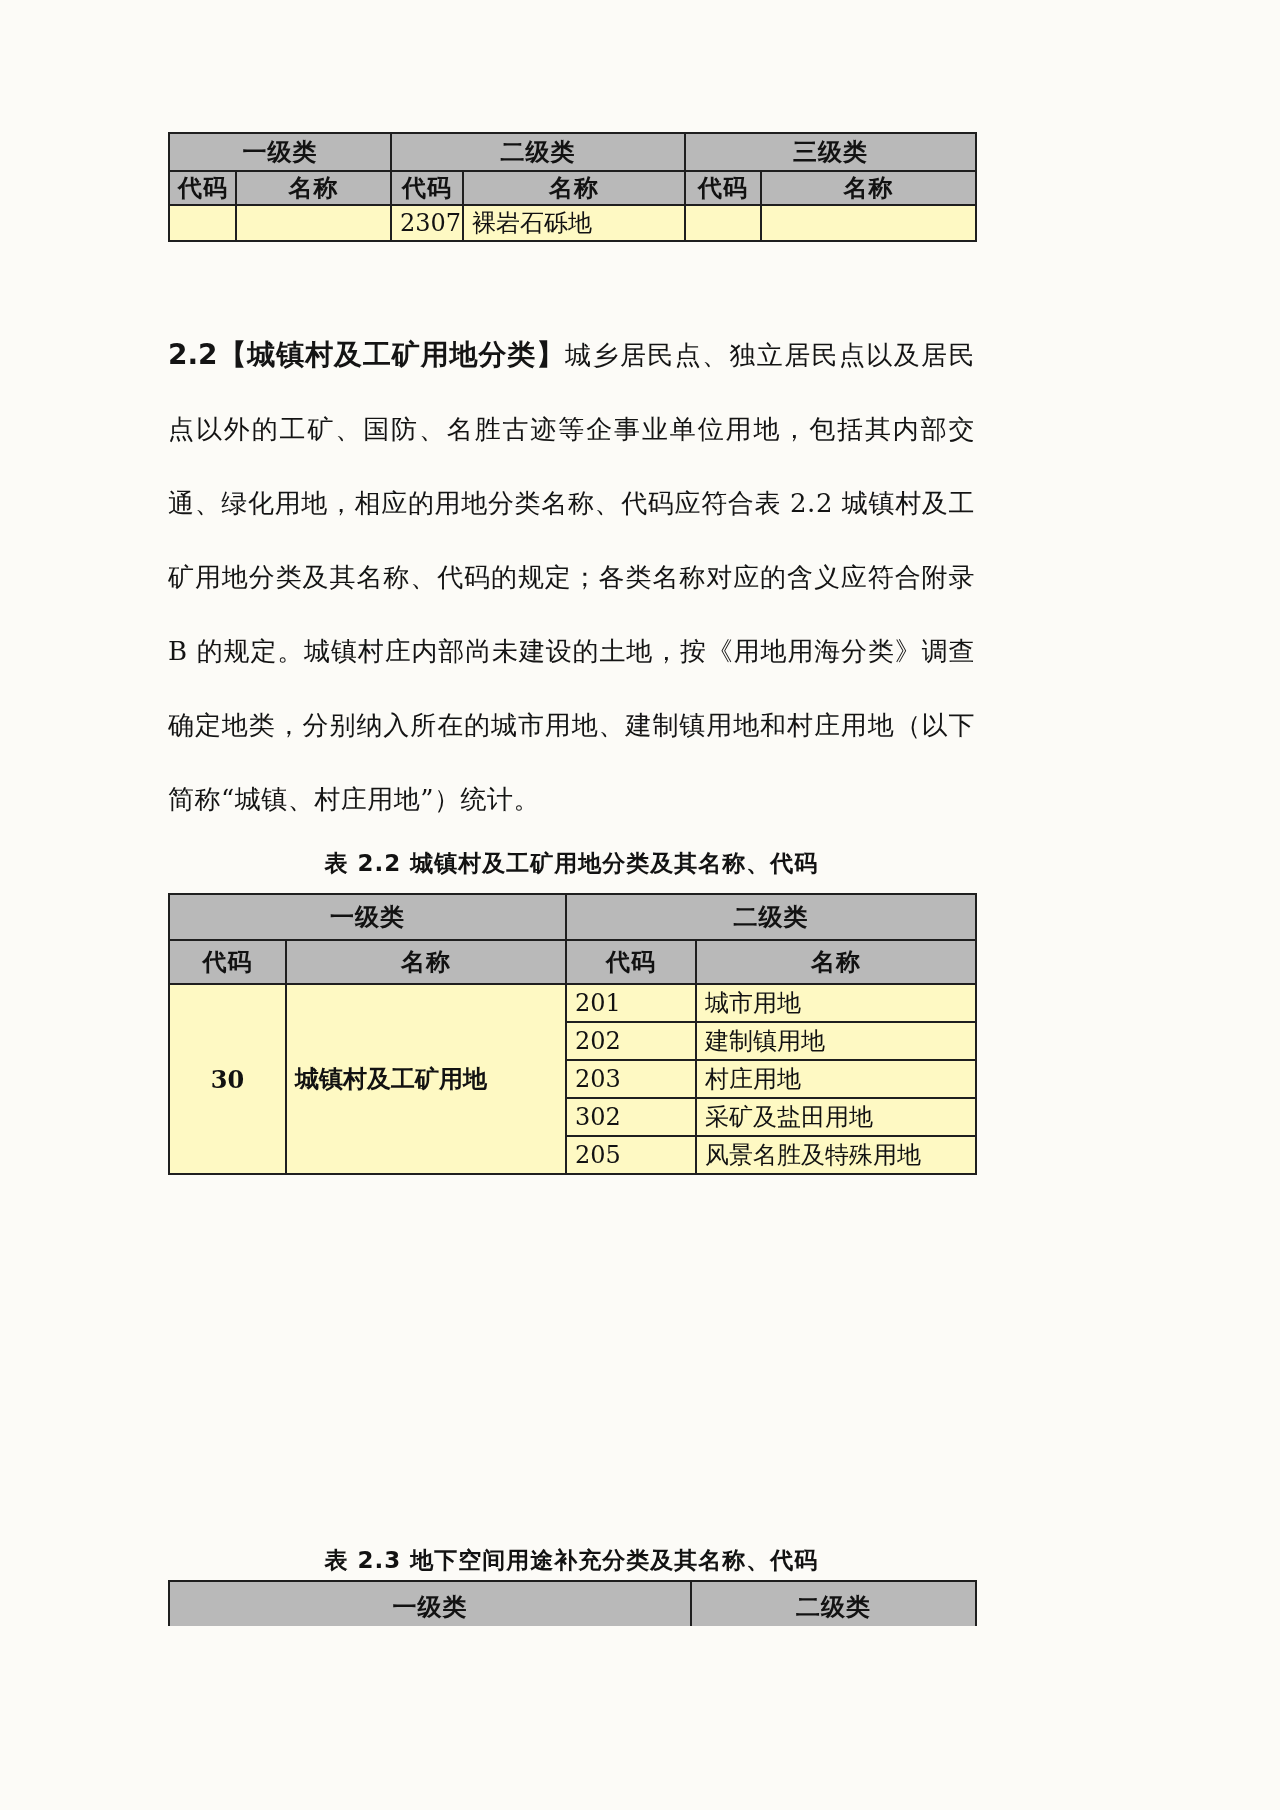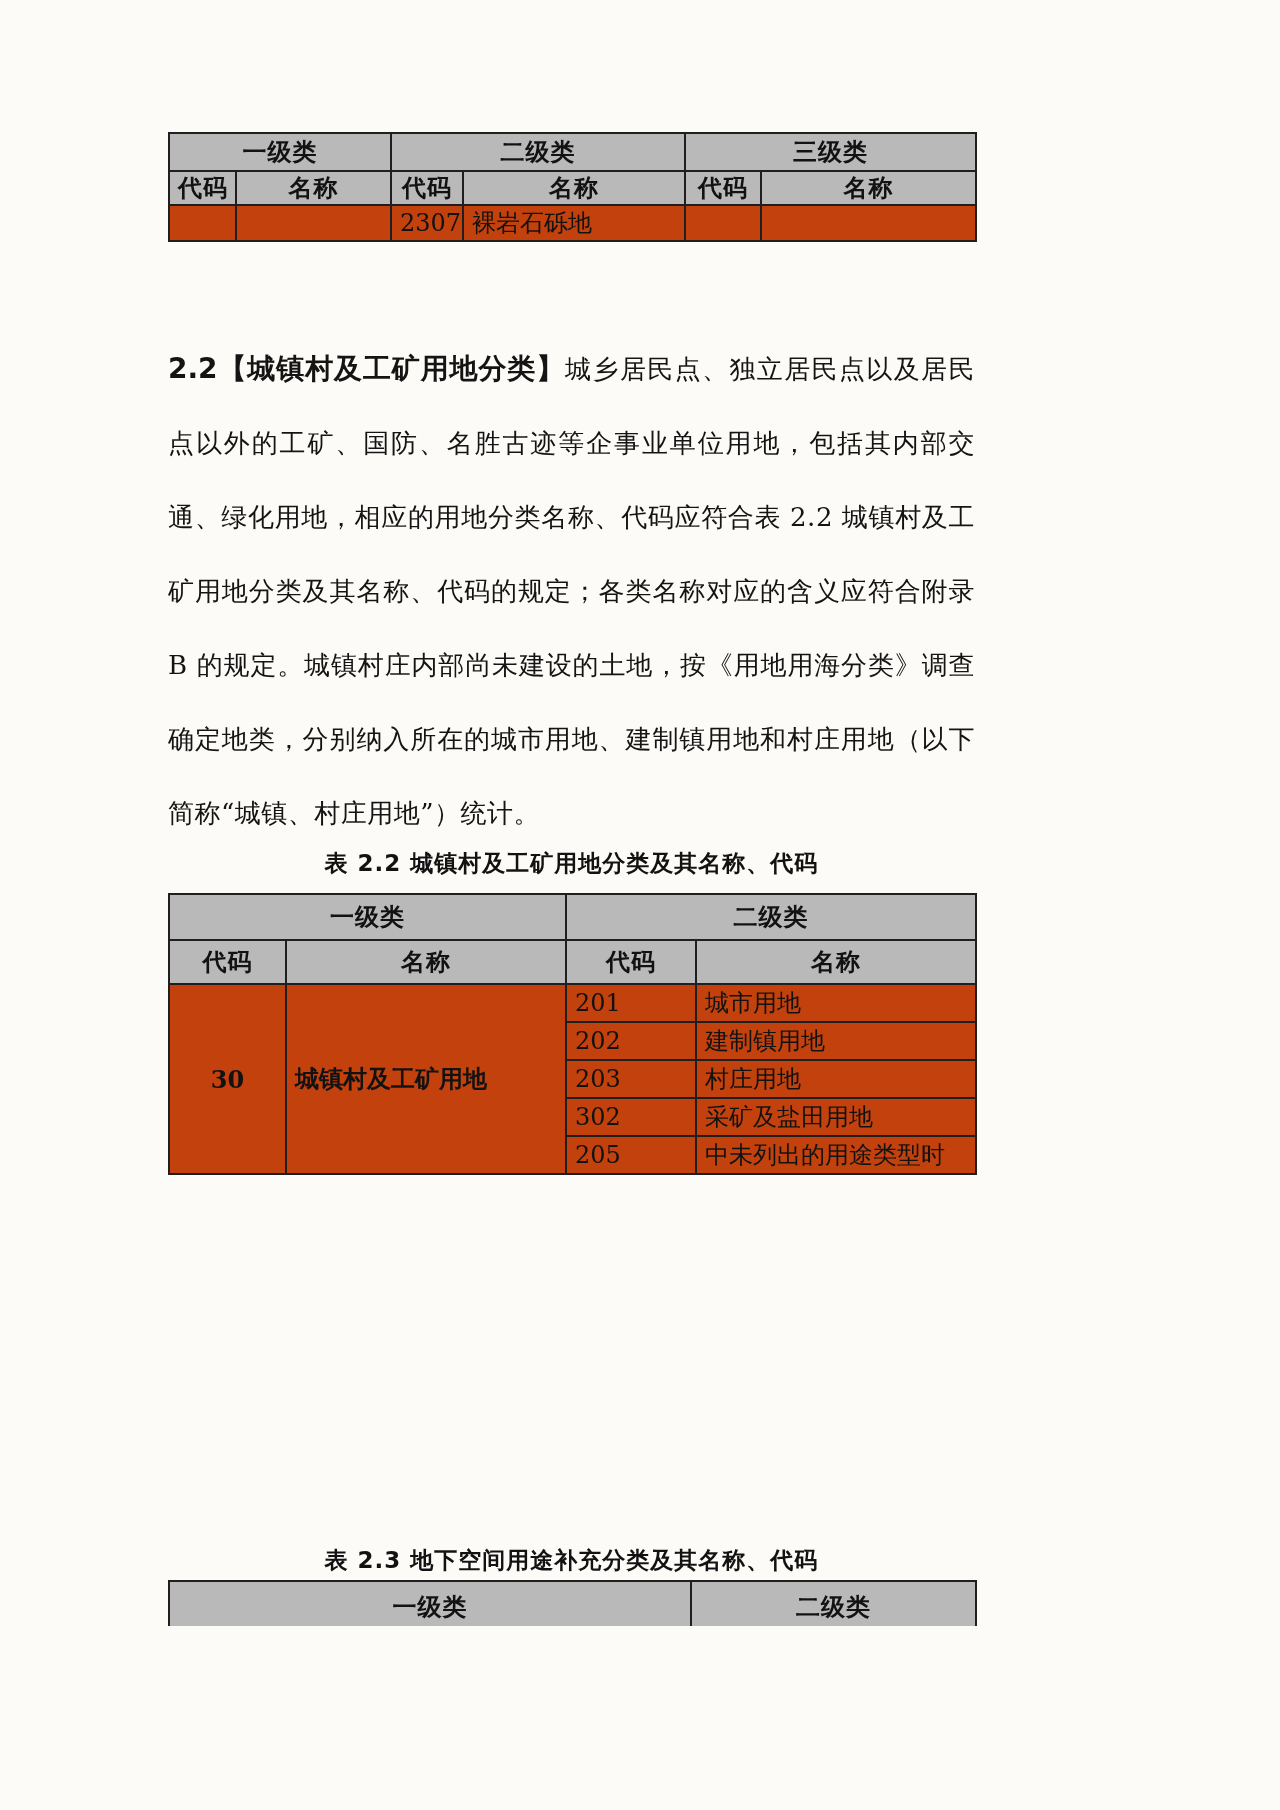--- a/index.html
+++ b/index.html
@@ -20,21 +20,21 @@
     border:2px solid #1f1f1f;
     padding:0 8px;
     overflow:hidden;white-space:nowrap;
   }
   .tbl th{
     background:#b9b9b9;
     font-family:"DejaVu Sans","Liberation Sans",sans-serif;
     font-weight:bold;font-size:24px;text-align:center;
     letter-spacing:1px;
   }
-  .tbl td{font-size:24px;text-align:left;background:#c2410c;}
+  .tbl td{font-size:24px;text-align:left;background:#fef9c3;}
   .tbl td.center{text-align:center;}
   .tbl .strong{font-weight:bold;}
   .tbl td.gname{font-family:"DejaVu Sans","Liberation Sans",sans-serif;font-weight:bold;}
 
   .tbl-top{top:132px;}
   .tbl-top tr.h1{height:38px;}
   .tbl-top tr.h2{height:32px;}
   .tbl-top tr.r1{height:36px;}
   .tbl-top tr.r2{height:32px;}
 
@@ -52,21 +52,21 @@
     position:absolute;left:168px;width:807px;
     font-size:26px;letter-spacing:0.5px;
     line-height:74px;
     text-align:justify;text-justify:inter-character;
     color:#141414;
   }
   .para .heading{
     font-family:"DejaVu Sans","Liberation Sans",sans-serif;
     font-weight:bold;font-size:28px;letter-spacing:0;
   }
-  .p22{top:332px;}
+  .p22{top:318px;}
   .p23{top:1180px;}
 
   .caption{
     position:absolute;left:168px;width:807px;
     text-align:center;
     font-family:"DejaVu Sans","Liberation Sans",sans-serif;
     font-weight:bold;font-size:23px;letter-spacing:1px;
   }
   .cap22{top:848px;}
   .cap23{top:1545px;}
@@ -152,21 +152,21 @@
     <tr class="d">
       <td>203</td>
       <td>村庄用地</td>
     </tr>
     <tr class="d">
       <td>302</td>
       <td>采矿及盐田用地</td>
     </tr>
     <tr class="d">
       <td>205</td>
-      <td>中未列出的用途类型时</td>
+      <td>风景名胜及特殊用地</td>
     </tr>
   </tbody>
     </table>
 
 
   <div class="caption cap23">表 2.3 地下空间用途补充分类及其名称、代码</div>
 
   <table class="tbl tbl23">
     <colgroup>
       <col style="width:112px">

